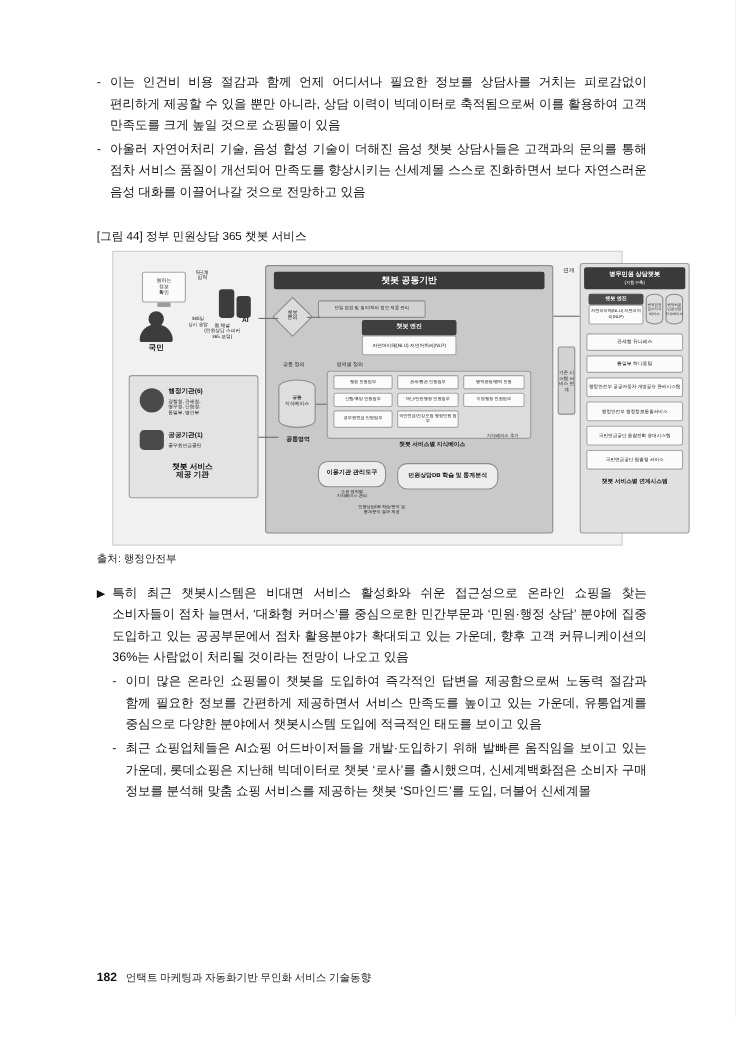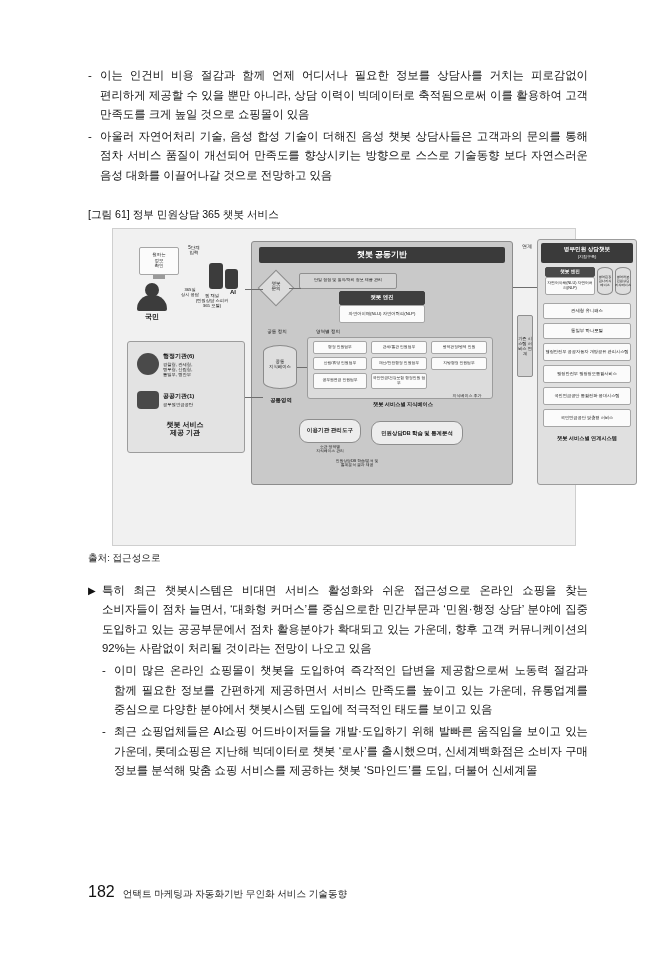--- a/index.html
+++ b/index.html
@@ -61,24 +61,24 @@
     margin-top: 6px;
   }
   .block-gap {
     height: 16px;
   }
 
   
   .figure {
     position: relative;
     width: 464px;
-    height: 318px;
+    height: 268px;
     background: #f1f1f1;
     border: 1px solid #cfcfcf;
-    margin-left: 24px;
+    margin-left: 14px;
     box-sizing: border-box;
     font-size: 5px;
     color: #111;
   }
   .fg {
     position: absolute;
     box-sizing: border-box;
   }
   .lbl {
     position: absolute;
@@ -149,50 +149,51 @@
   }
   .footer {
     position: absolute;
     left: 88px;
     top: 883px;
     display: flex;
     align-items: baseline;
     gap: 8px;
   }
   .pagenum {
-    font-size: 16px;
-    font-weight: normal;
+    font-size: 11px;
+    font-weight: bold;
     color: #111;
   }
   .footer-text {
     font-size: 9.6px;
     color: #222;
+    font-family: Liberation Serif, serif;
   }
   .line {
     position: absolute;
     background: #6e6e6e;
   }
 </style>
 </head>
 <body>
 
 <div class="page">
 
   <div class="content">
 
     <div class="para">
       <span class="bullet-dash">-</span>
       <span class="ptext">이는 인건비 비용 절감과 함께 언제 어디서나 필요한 정보를 상담사를 거치는 피로감없이 편리하게 제공할 수 있을 뿐만 아니라, 상담 이력이 빅데이터로 축적됨으로써 이를 활용하여 고객 만족도를 크게 높일 것으로 쇼핑몰이 있음</span>
     </div>
     <div class="para">
       <span class="bullet-dash">-</span>
-      <span class="ptext">아울러 자연어처리 기술, 음성 합성 기술이 더해진 음성 챗봇 상담사들은 고객과의 문의를 통해 점차 서비스 품질이 개선되어 만족도를 향상시키는 방향으로 스스로 기술동향 보다 자연스러운 음성 대화를 이끌어나갈 것으로 전망하고 있음</span>
-    </div>
-
-    <div class="fig-caption">[그림 61] 정부 민원상담 365 챗봇 서비스</div>
+      <span class="ptext">아울러 자연어처리 기술, 음성 합성 기술이 더해진 음성 챗봇 상담사들은 고객과의 문의를 통해 점차 서비스 품질이 개선되어 만족도를 향상시키는 신세계몰 스스로 진화하면서 보다 자연스러운 음성 대화를 이끌어나갈 것으로 전망하고 있음</span>
+    </div>
+
+    <div class="fig-caption">[그림 44] 정부 민원상담 365 챗봇 서비스</div>
 
     <div class="figure">
 
       <div class="fg whitebox" style="left:26px; top:18px; width:40px; height:28px;">
         <span class="lbl" style="position:static; font-size:4.5px;">원하는
 정보
 확인</span>
       </div>
       <div class="fg" style="left:40px; top:46px; width:12px; height:4px; background:#9a9a9a;"></div>
 
@@ -307,27 +308,27 @@
 맞춤형 서비스</div>
       <div class="lbl" style="left:428px; top:206px; width:92px; font-size:5.2px; font-weight:bold;">챗봇 서비스별 연계시스템</div>
 
       <div class="line" style="left:132px; top:60px; width:18px; height:1px;"></div>
       <div class="line" style="left:176px; top:59px; width:12px; height:1px;"></div>
       <div class="line" style="left:400px; top:58px; width:24px; height:1px;"></div>
       <div class="line" style="left:184px; top:138px; width:10px; height:1px;"></div>
       <div class="line" style="left:132px; top:168px; width:18px; height:1px;"></div>
     </div>
 
-    <div class="fig-source">출처: 접근성으로</div>
+    <div class="fig-source">출처: 행정안전부</div>
 
     <div class="block-gap"></div>
 
     <div class="para">
       <span class="bullet-tri">▶</span>
-      <span class="ptext">특히 최근 챗봇시스템은 비대면 서비스 활성화와 쉬운 접근성으로 온라인 쇼핑을 찾는 소비자들이 점차 늘면서, ‘대화형 커머스’를 중심으로한 민간부문과 ‘민원·행정 상담’ 분야에 집중 도입하고 있는 공공부문에서 점차 활용분야가 확대되고 있는 가운데, 향후 고객 커뮤니케이션의 92%는 사람없이 처리될 것이라는 전망이 나오고 있음</span>
+      <span class="ptext">특히 최근 챗봇시스템은 비대면 서비스 활성화와 쉬운 접근성으로 온라인 쇼핑을 찾는 소비자들이 점차 늘면서, ‘대화형 커머스’를 중심으로한 민간부문과 ‘민원·행정 상담’ 분야에 집중 도입하고 있는 공공부문에서 점차 활용분야가 확대되고 있는 가운데, 향후 고객 커뮤니케이션의 36%는 사람없이 처리될 것이라는 전망이 나오고 있음</span>
     </div>
     <div class="para" style="margin-left:14px;">
       <span class="bullet-dash">-</span>
       <span class="ptext">이미 많은 온라인 쇼핑몰이 챗봇을 도입하여 즉각적인 답변을 제공함으로써 노동력 절감과 함께 필요한 정보를 간편하게 제공하면서 서비스 만족도를 높이고 있는 가운데, 유통업계를 중심으로 다양한 분야에서 챗봇시스템 도입에 적극적인 태도를 보이고 있음</span>
     </div>
     <div class="para" style="margin-left:14px;">
       <span class="bullet-dash">-</span>
       <span class="ptext">최근 쇼핑업체들은 AI쇼핑 어드바이저들을 개발·도입하기 위해 발빠른 움직임을 보이고 있는 가운데, 롯데쇼핑은 지난해 빅데이터로 챗봇 ‘로사’를 출시했으며, 신세계백화점은 소비자 구매 정보를 분석해 맞춤 쇼핑 서비스를 제공하는 챗봇 ‘S마인드’를 도입, 더불어 신세계몰</span>
     </div>
   </div>

